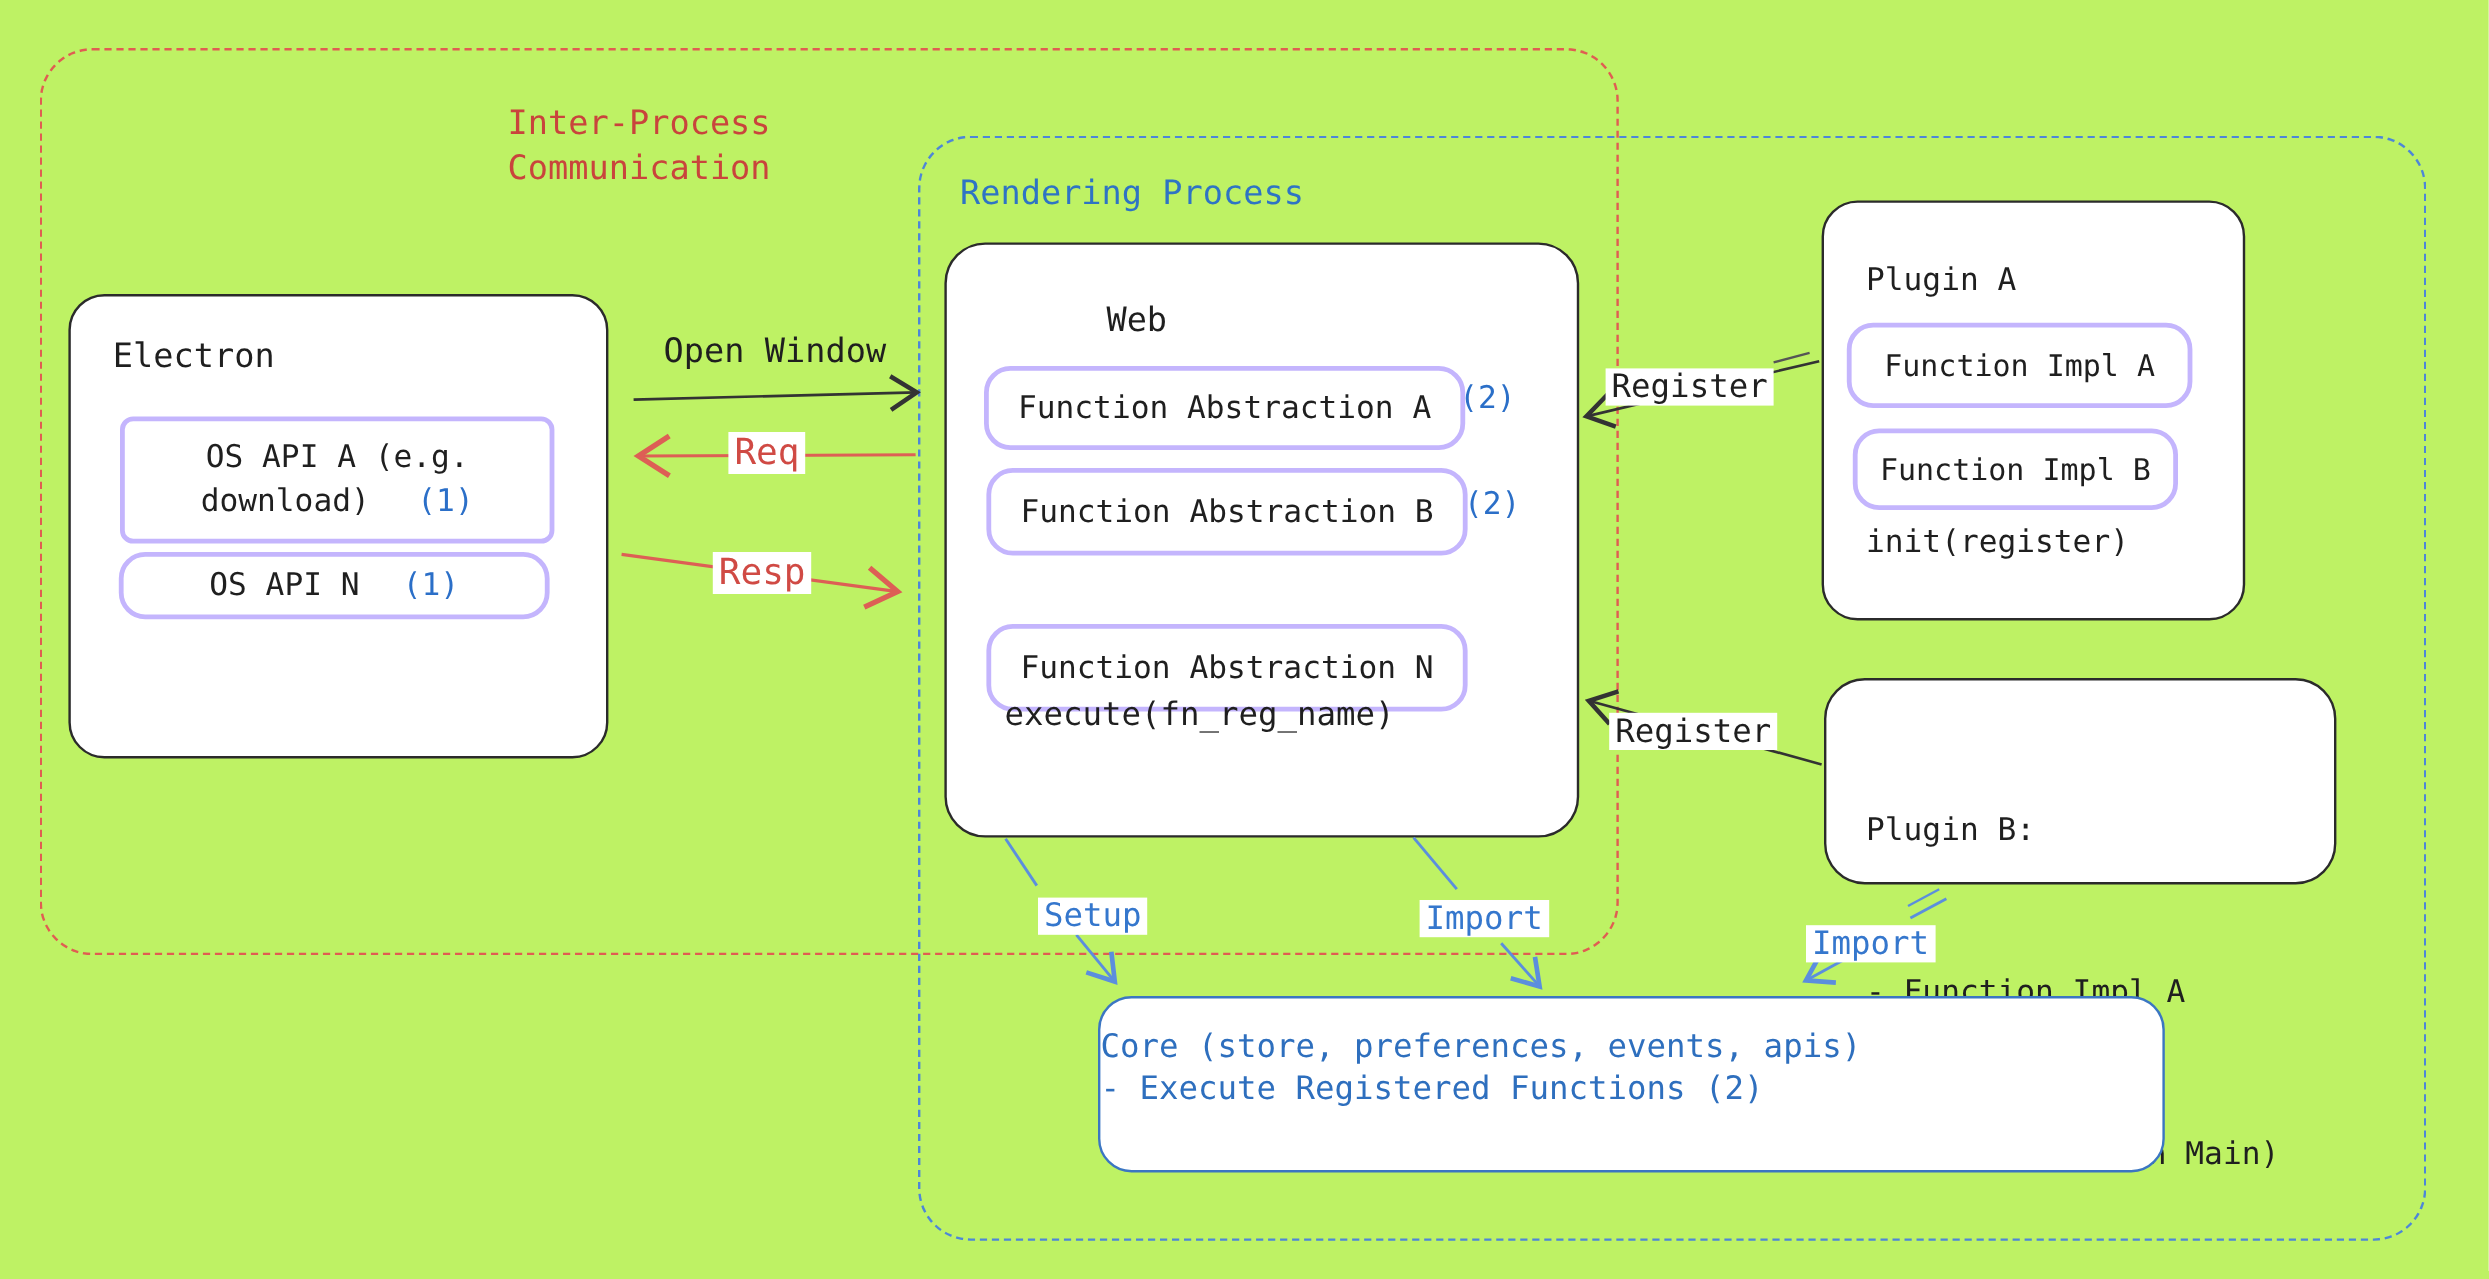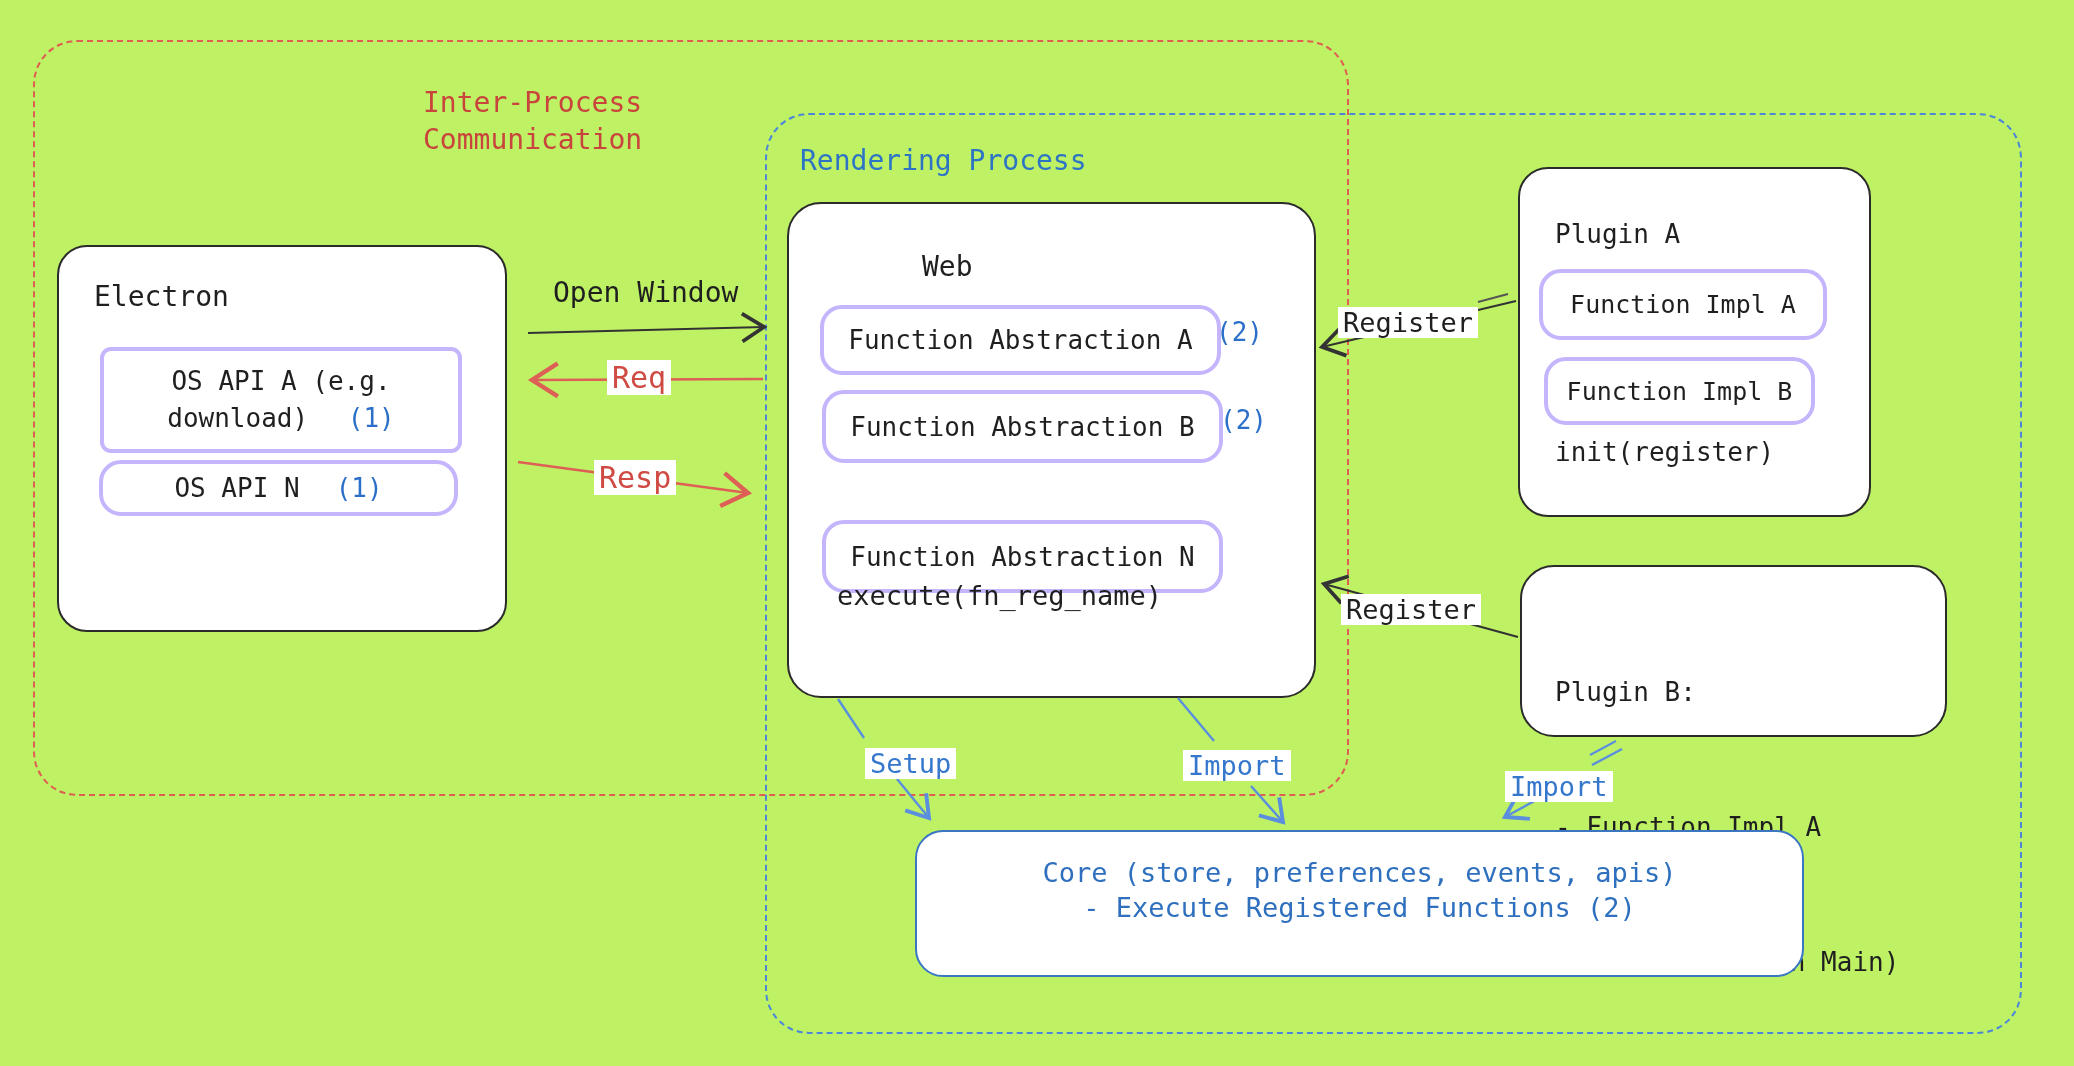--- a/index.html
+++ b/index.html
@@ -27,21 +27,21 @@
   .badge-abs{position:absolute;font-size:26px;color:#2b6fc8;white-space:nowrap;}
   .red-label{color:#c9443c;font-size:28px;line-height:37px;white-space:nowrap;}
   .blue-label{color:#2e74c4;font-size:28px;white-space:nowrap;}
   .arrow-label{position:absolute;font-size:28px;white-space:nowrap;}
   .wbg{background:#ffffff;padding:0 5px;}
   .redtxt{color:#d04a44;font-size:30px;}
   .bluetxt{color:#3577cd;font-size:27px;}
   .lines{position:absolute;font-size:26px;line-height:45px;white-space:pre;}
   .core-box{
     position:absolute;background:#ffffff;border:2px solid #3b76c2;border-radius:28px;
-    color:#2e6fbe;font-size:27px;line-height:35px;text-align:center;white-space:nowrap;
+    color:#2e6fbe;font-size:27px;line-height:35px;white-space:nowrap;
   }
   svg.layer{position:absolute;left:0;top:0;pointer-events:none;}
 </style>
 </head>
 <body>
 
 <div class="canvas">
 
   <div class="region red" style="left:33px;top:40px;width:1312px;height:752px;"></div>
   <div class="region blue" style="left:765px;top:113px;width:1253px;height:917px;"></div>

